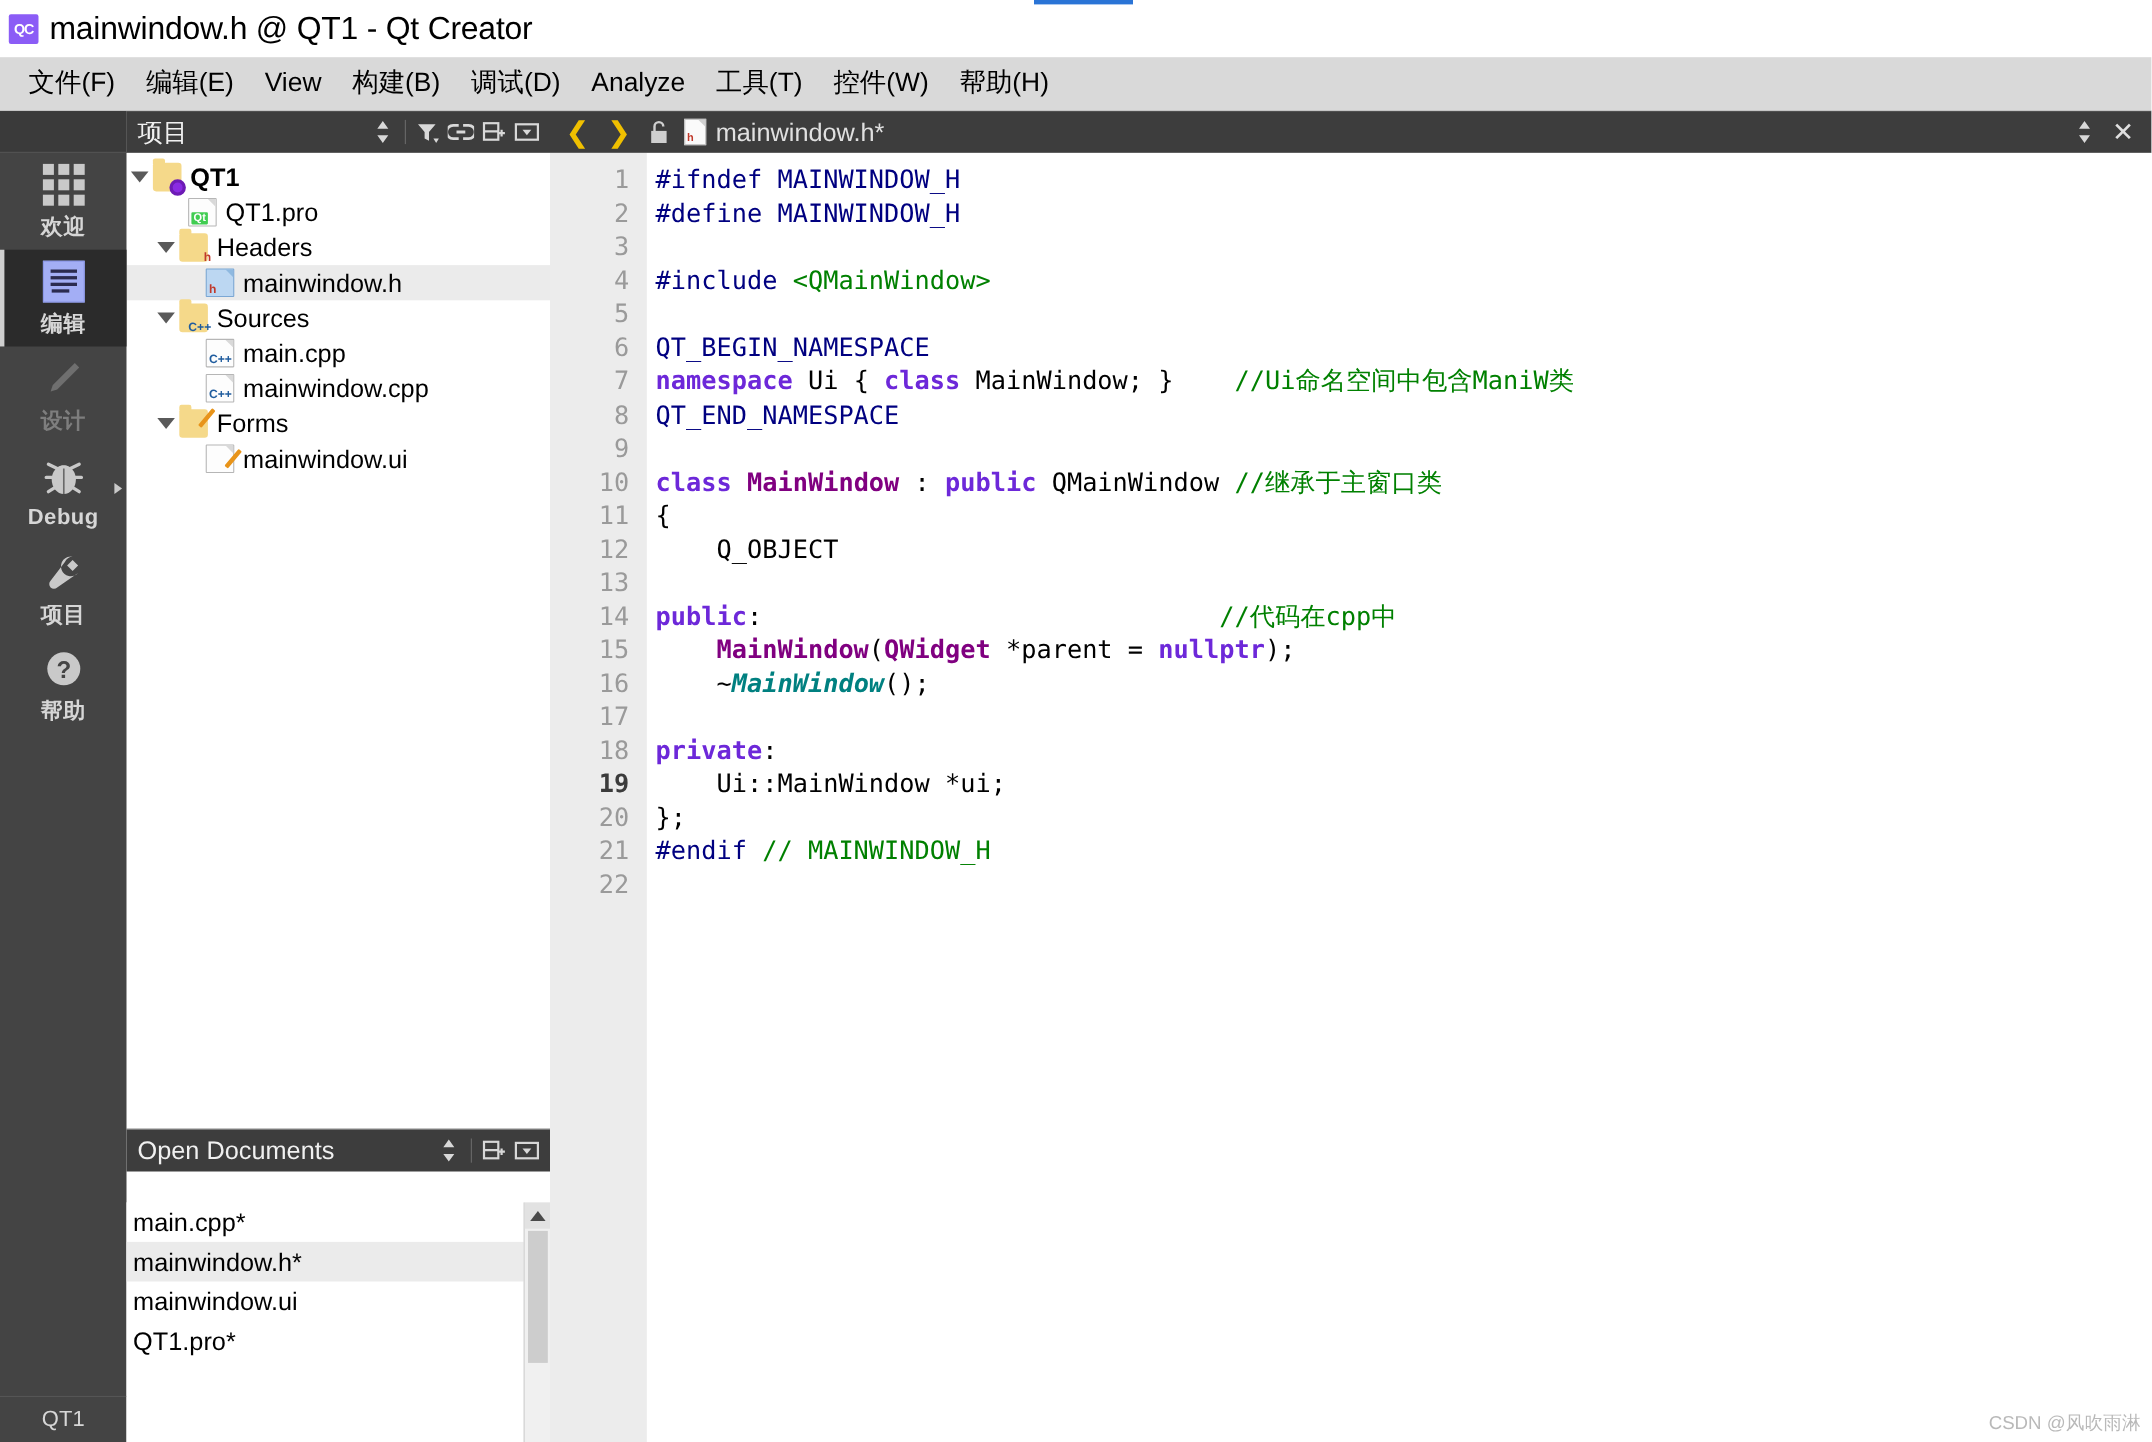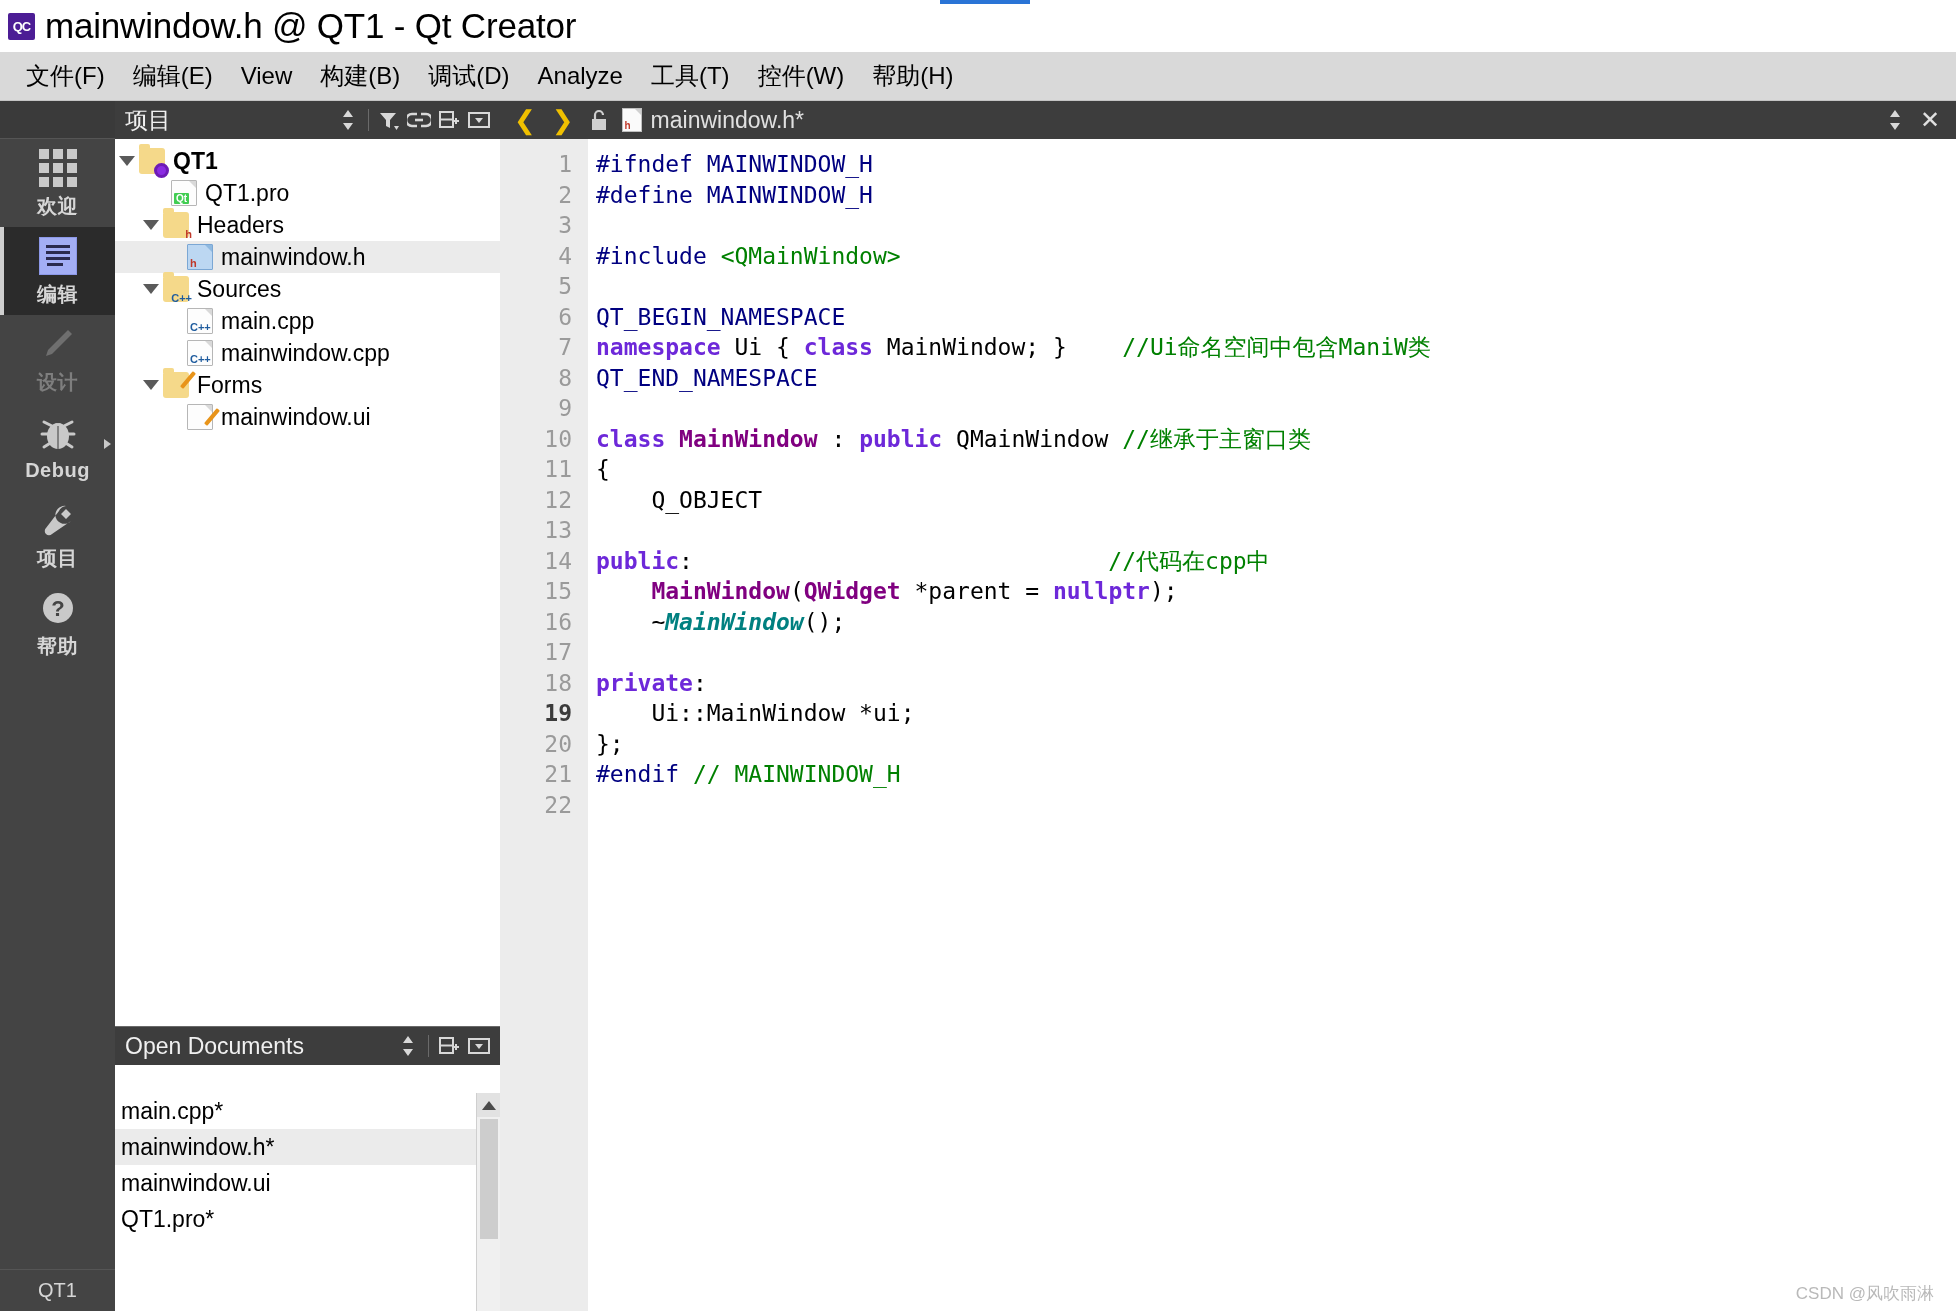--- a/index.html
+++ b/index.html
@@ -10,27 +10,27 @@
     overflow: hidden;
   }
   #app { position: relative; width: 1956px; height: 1311px; }
 
   
   .titlebar {
     height: 52px; background: #ffffff;
     display: flex; align-items: center; padding-left: 8px;
   }
   .qc-logo {
-    width: 27px; height: 27px; background: #4c1d95;
+    width: 27px; height: 27px; background: #8b5cf6;
     border-radius: 2px; color: #ffffff; font-size: 13px;
     font-weight: bold; display: flex; align-items: center;
     justify-content: center; letter-spacing: -1px; margin-right: 10px;
     font-family: "Liberation Sans", sans-serif;
   }
-  .title-text { font-size: 35px; color: #000000; letter-spacing: -0.2px; }
+  .title-text { font-size: 29px; color: #000000; letter-spacing: -0.2px; }
 
   
   .menubar {
     height: 49px; background: #d9d9d9;
     display: flex; align-items: flex-end; padding-left: 12px;
     border-bottom: 1px solid #c4c4c4;
   }
   .menu-item {
     font-size: 24px; color: #000000; padding: 0 14px;
     white-space: nowrap; cursor: default; line-height: 49px;
@@ -212,21 +212,21 @@
   .k-pre { color: #000080; }
   .k-kw  { color: #6d28d9; font-weight: bold; }
   .k-str { color: #008000; }
   .k-cmt { color: #008000; }
   .k-typ { color: #800080; font-weight: bold; }
   .k-typ-i { color: #008080; font-weight: bold; font-style: italic; }
   .k-fn  { color: #800080; font-weight: bold; }
   .k-pln { color: #000000; }
 
   .watermark {
-    position: absolute; right: 22px; bottom: 6px; font-size: 17px; color: #b9b9b9;
+    position: absolute; right: 10px; bottom: 6px; font-size: 17px; color: #b9b9b9;
   }
   .topblue {
     position: absolute; left: 940px; top: 0; width: 90px; height: 4px; background: #2a74d6;
   }
 </style>
 </head>
 <body>
 
 <div id="app">
 

